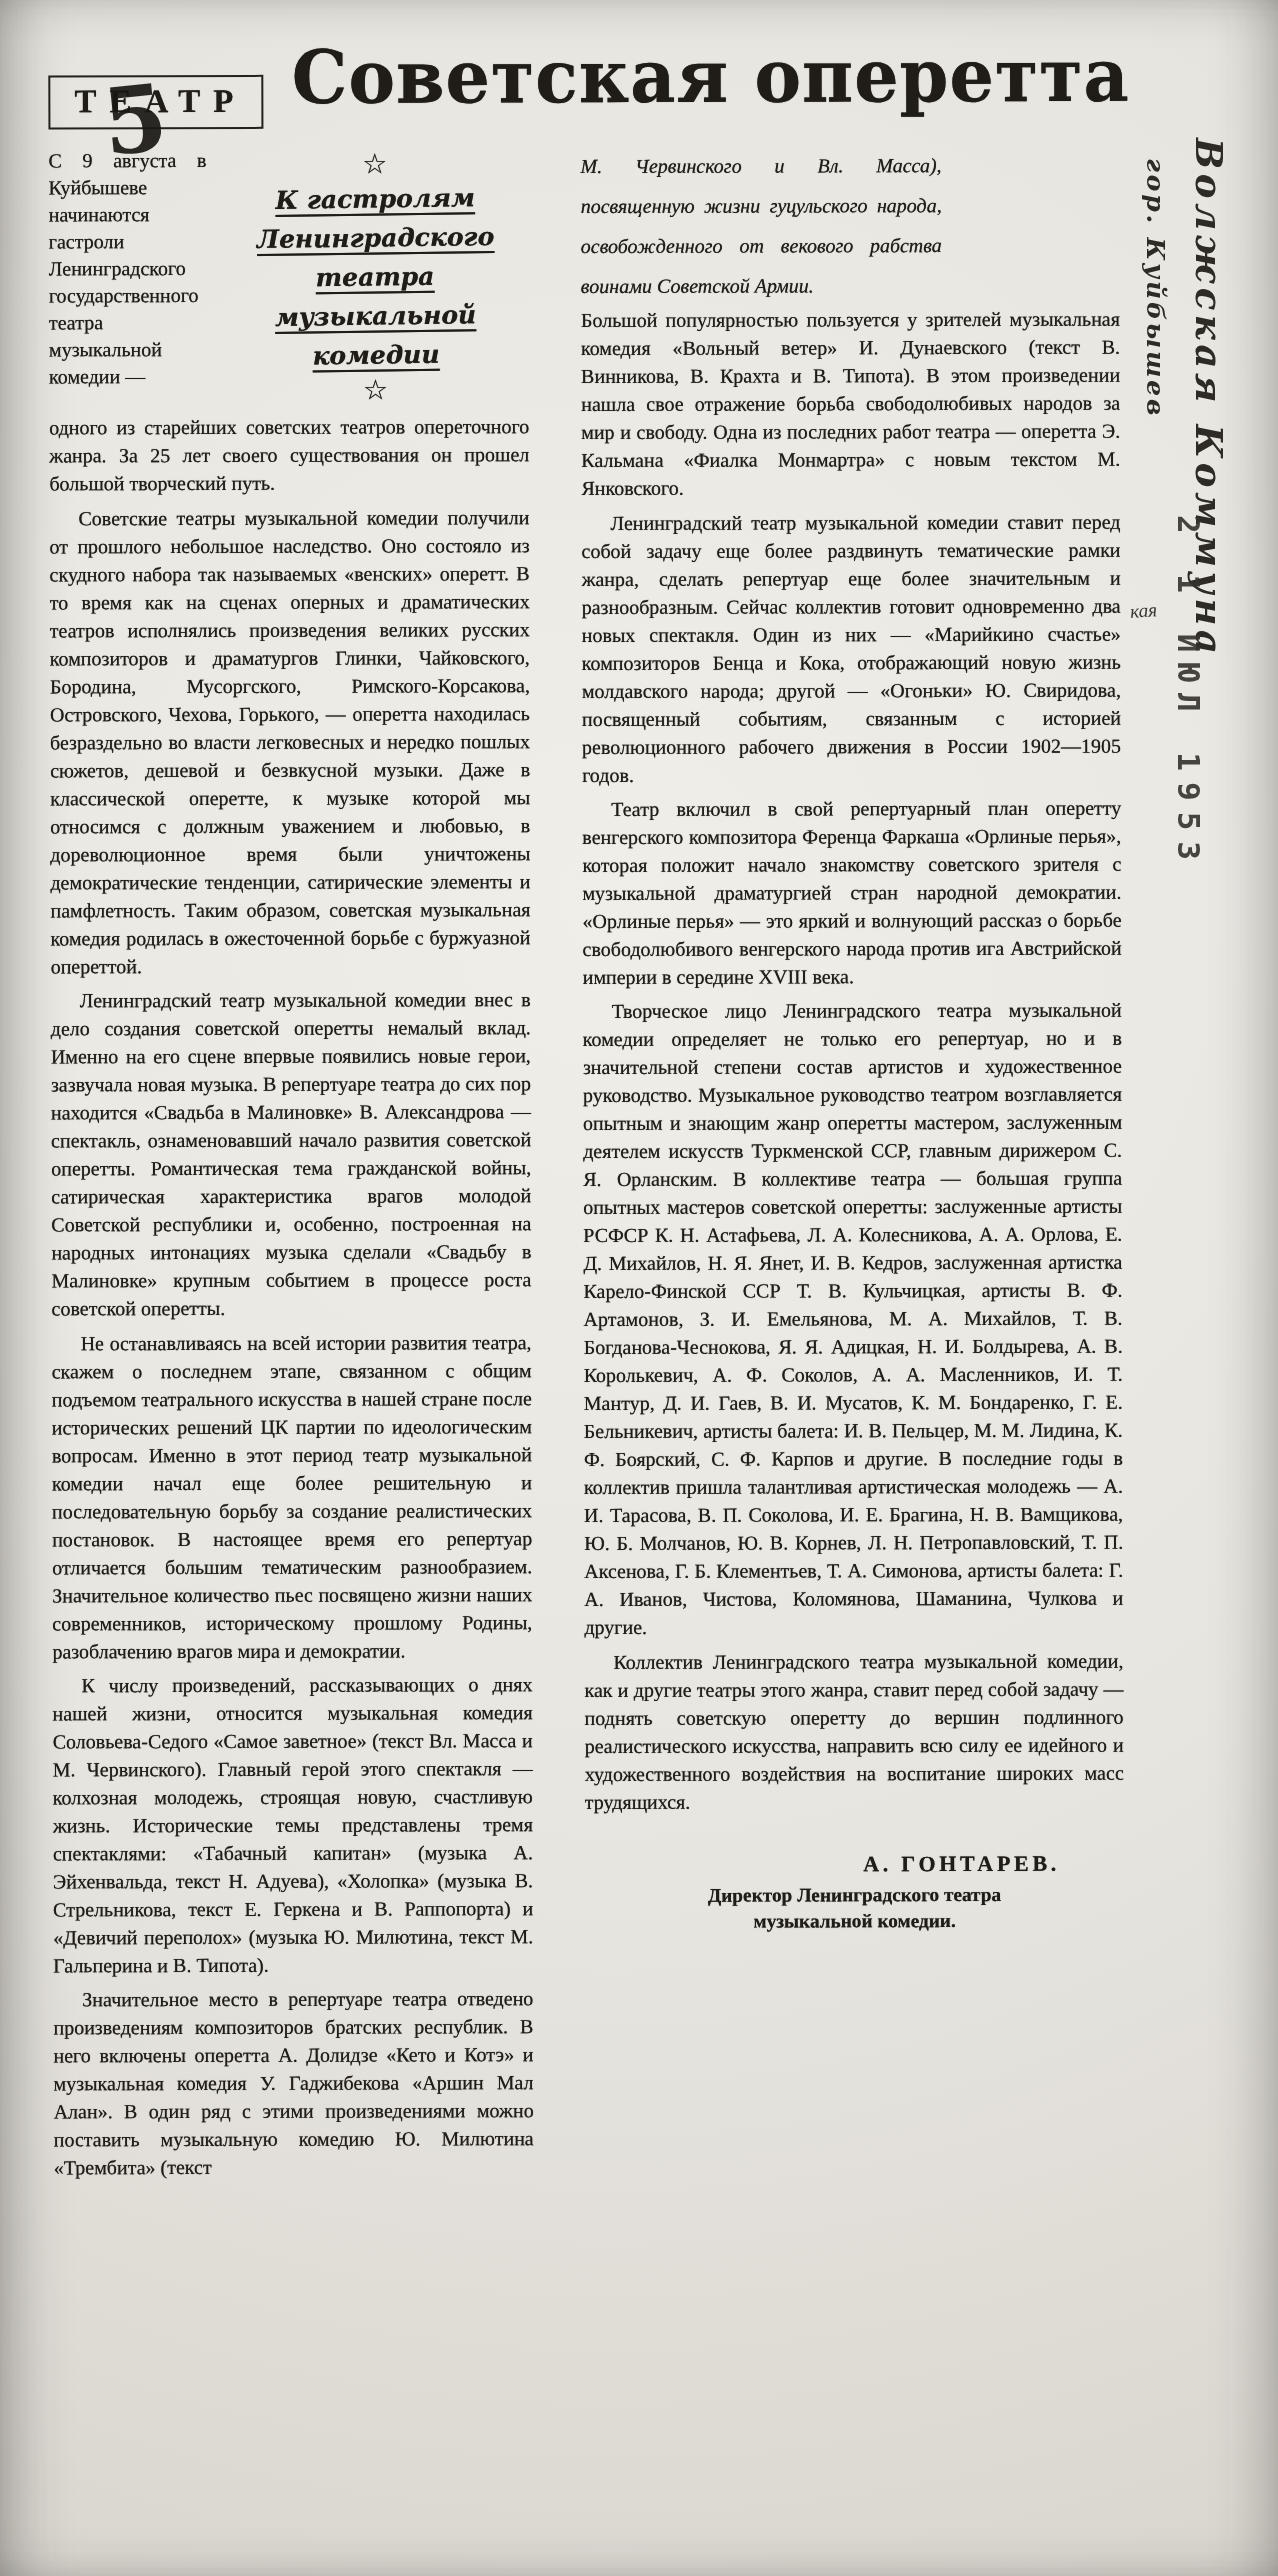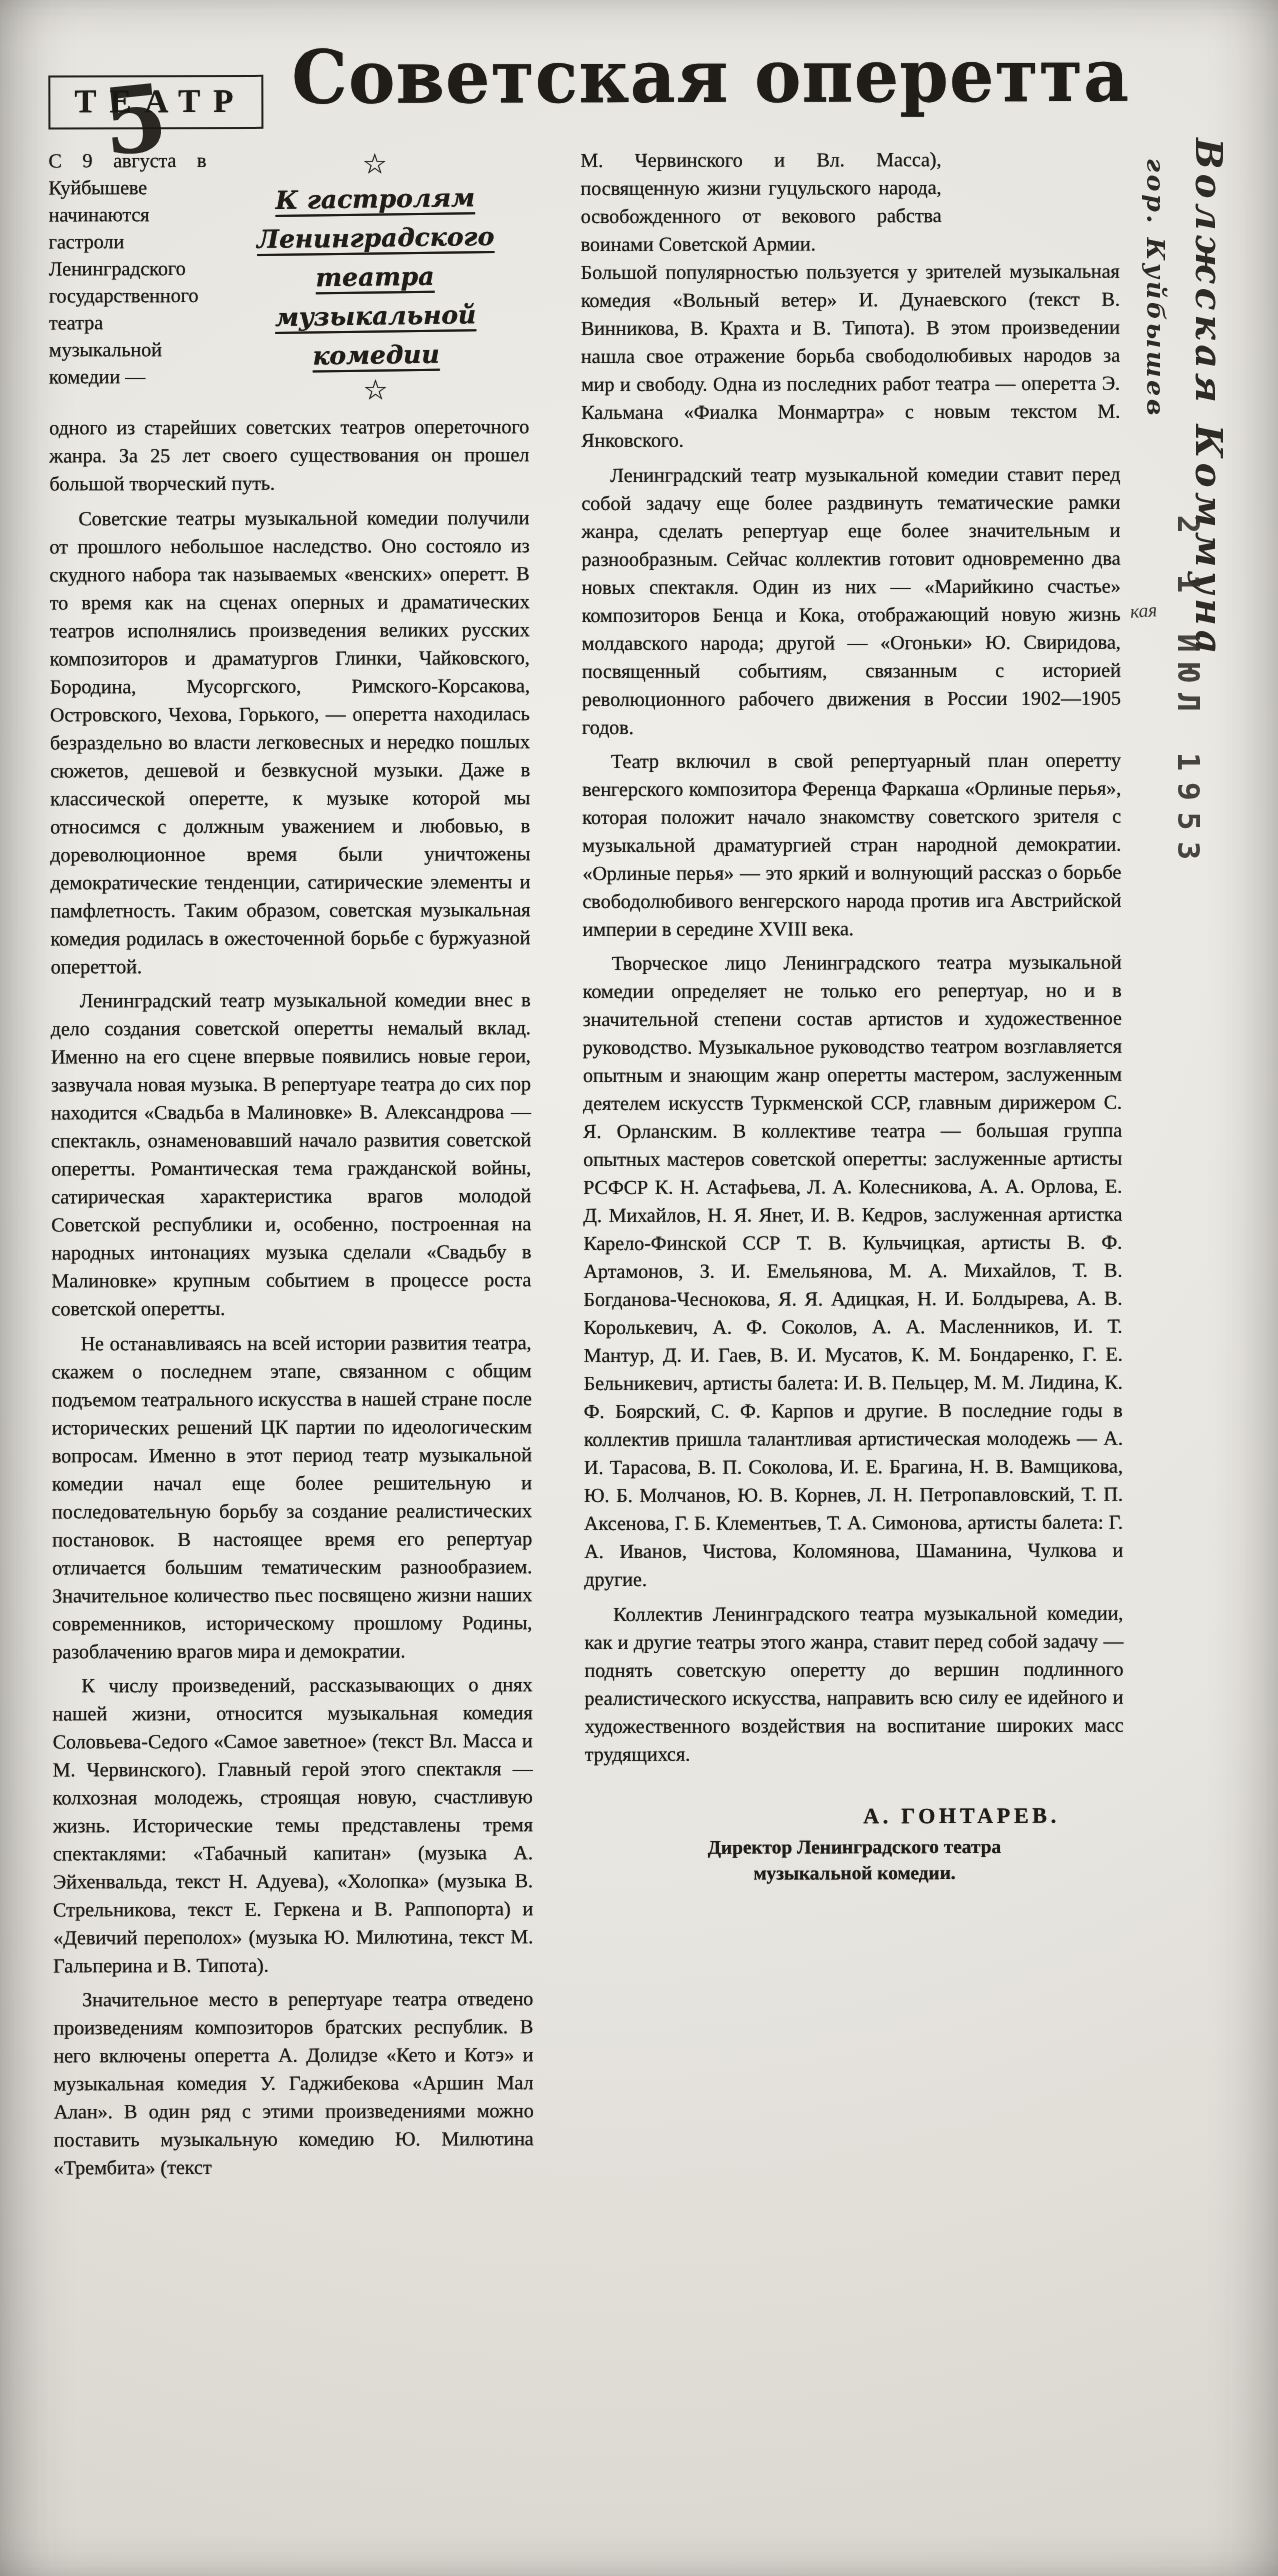--- a/index.html
+++ b/index.html
@@ -44,21 +44,21 @@
   .top-row { display:flex; gap:14.7px; margin-bottom:7.4px; }
   .intro { width:158px; font-size:20px; line-height:27px; text-align:justify; margin:0; }
   .inset { flex:1; text-align:center; padding-top:1.8px; }
   .inset .star { font-size:28px; line-height:31px; color:#26231e; }
   .inset-line {
     font-family:"DejaVu Serif", serif; font-style:italic; font-weight:bold;
     font-size:25px; line-height:39px;
     text-decoration:underline; text-decoration-thickness:1.8px; text-underline-offset:6.4px;
     transform:rotate(-0.6deg);
   }
-  .right-narrow { width:361px; margin:0 0 0; font-size:20px; line-height:28px; text-align:justify; }
+  .right-narrow { width:361px; margin:0 0 0; font-size:20px; line-height:40px; text-align:justify;font-style:italic; }
   
   .signature { margin-top:36px; }
   .sig-name { text-align:right; padding-right:64px; font-weight:bold; font-size:22px; letter-spacing:3.7px; }
   .sig-title { text-align:center; font-weight:bold; font-size:19.3px; line-height:26px; margin-top:5.5px; }
   
   .v-text {
     position:absolute; writing-mode:vertical-rl;
     font-family:"DejaVu Serif", serif; font-style:italic; font-weight:bold;
     color:#2e2b26; white-space:nowrap;
   }

